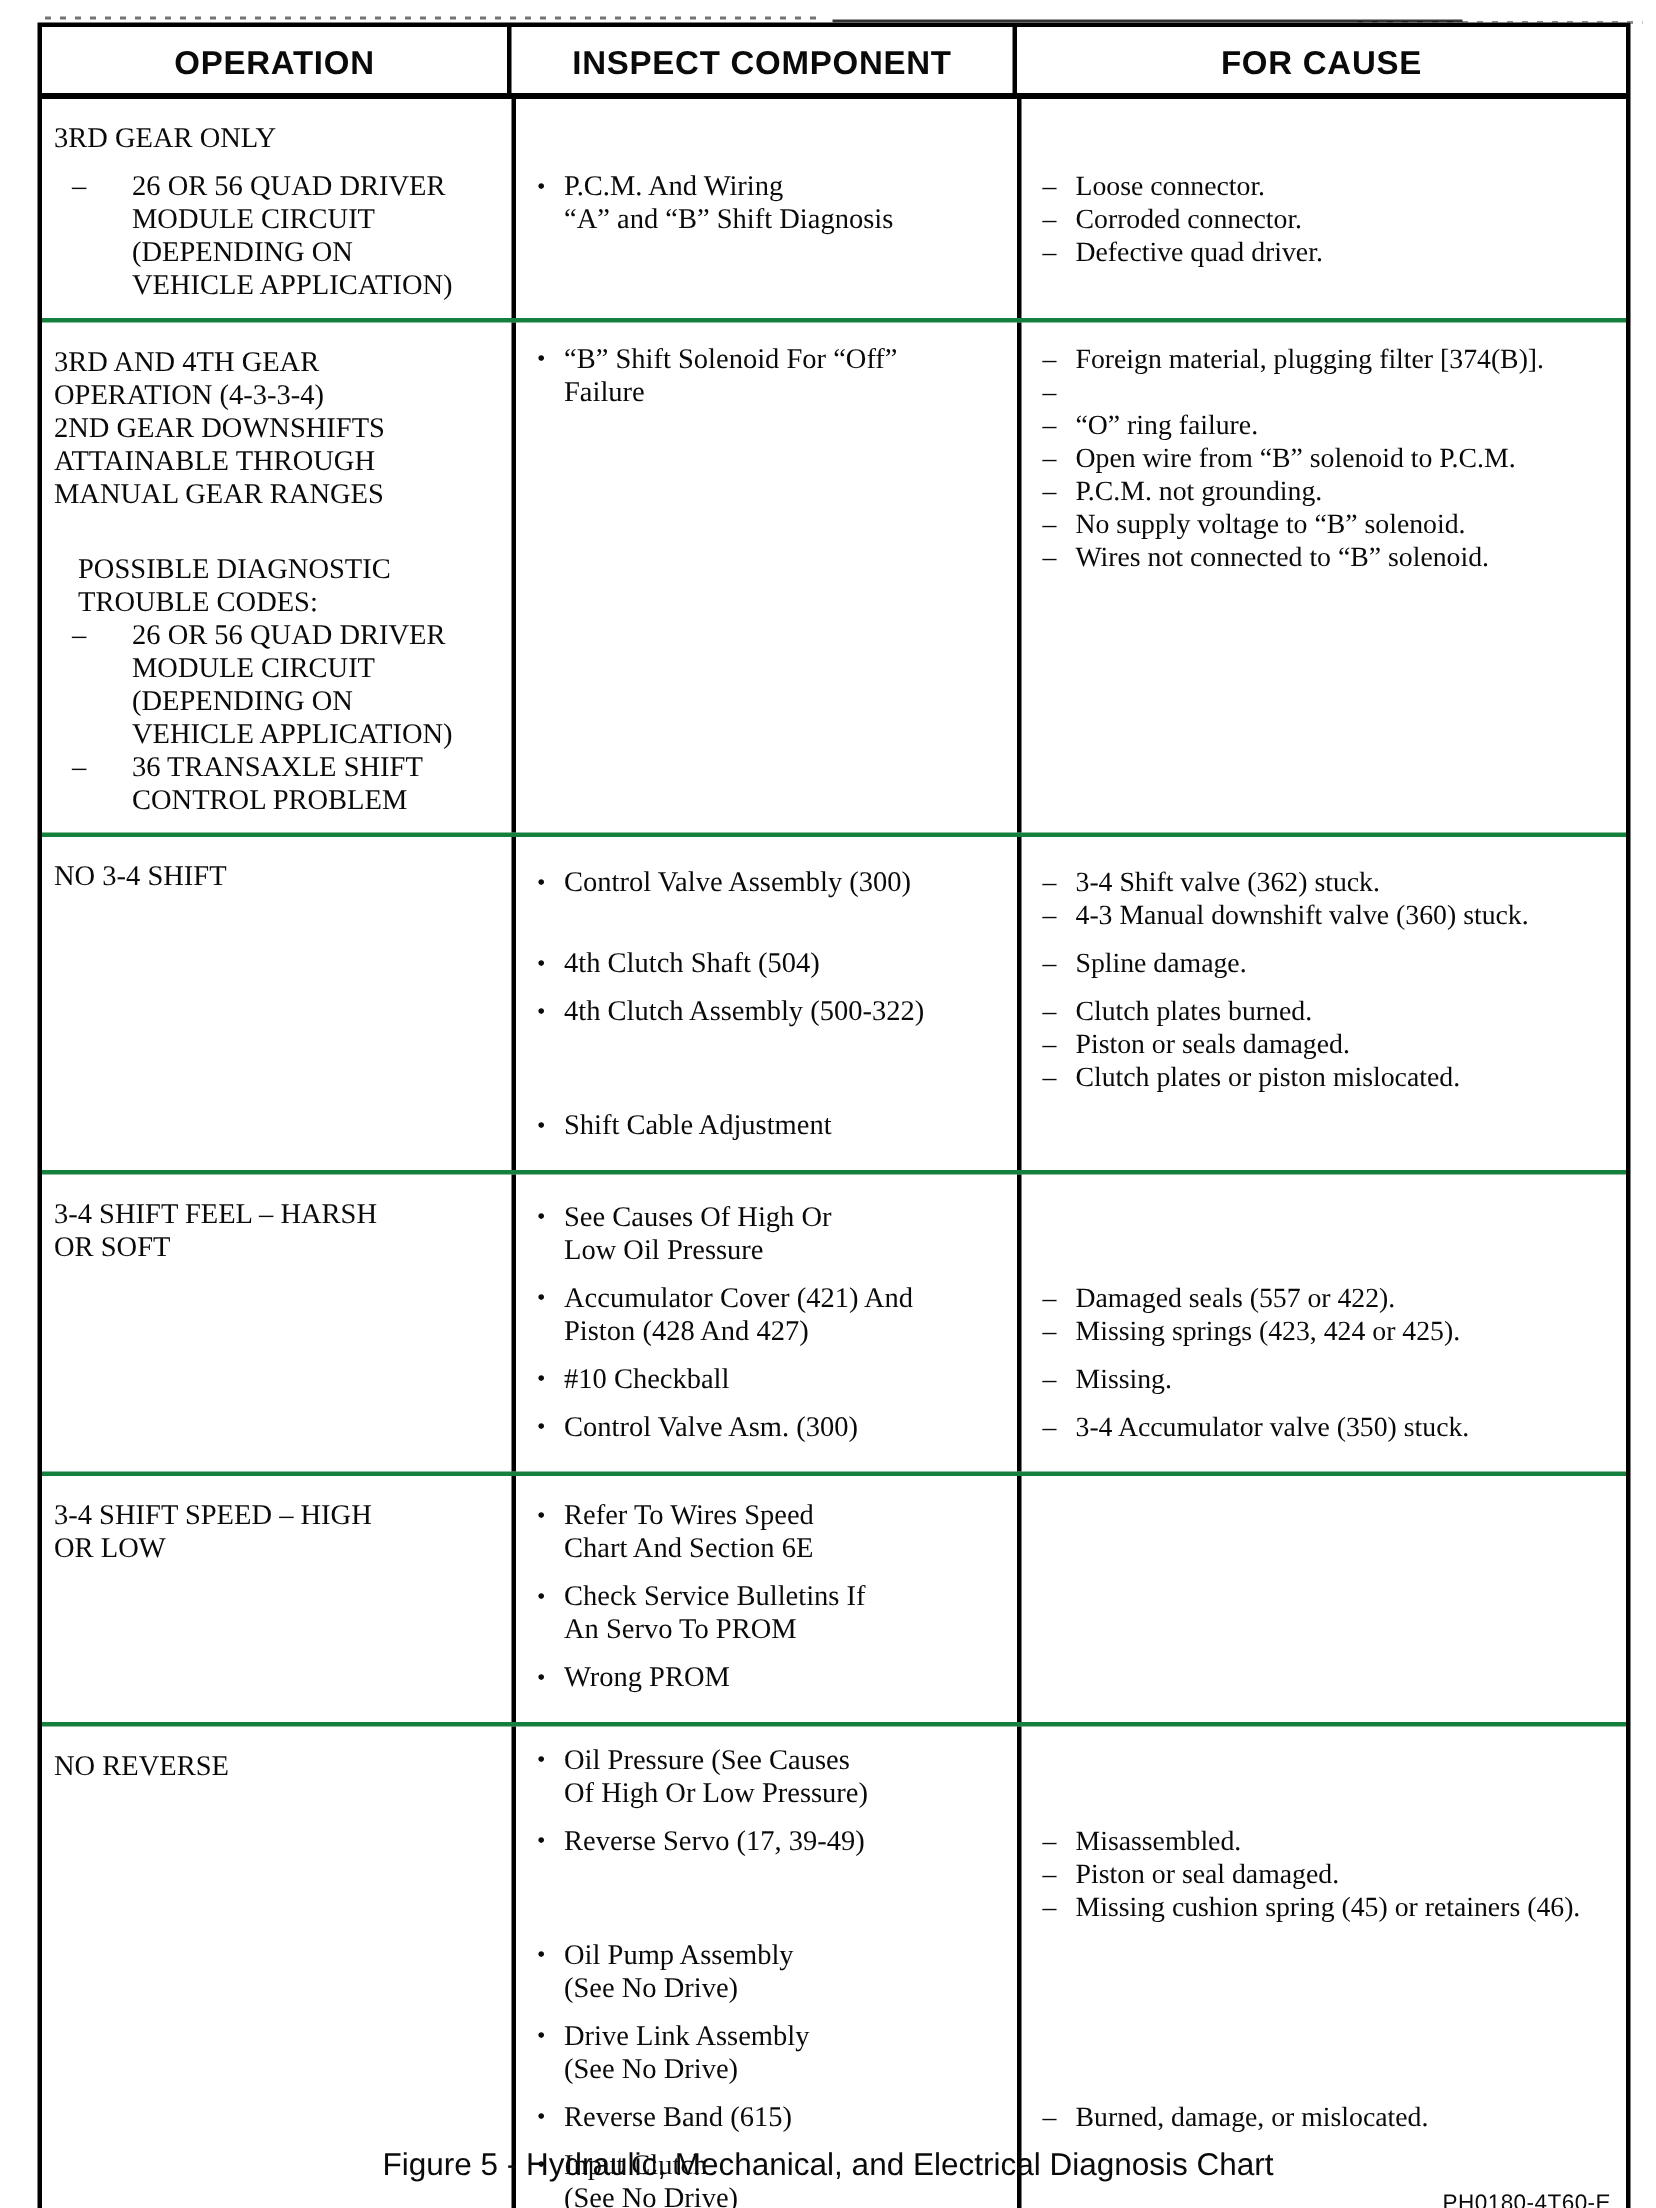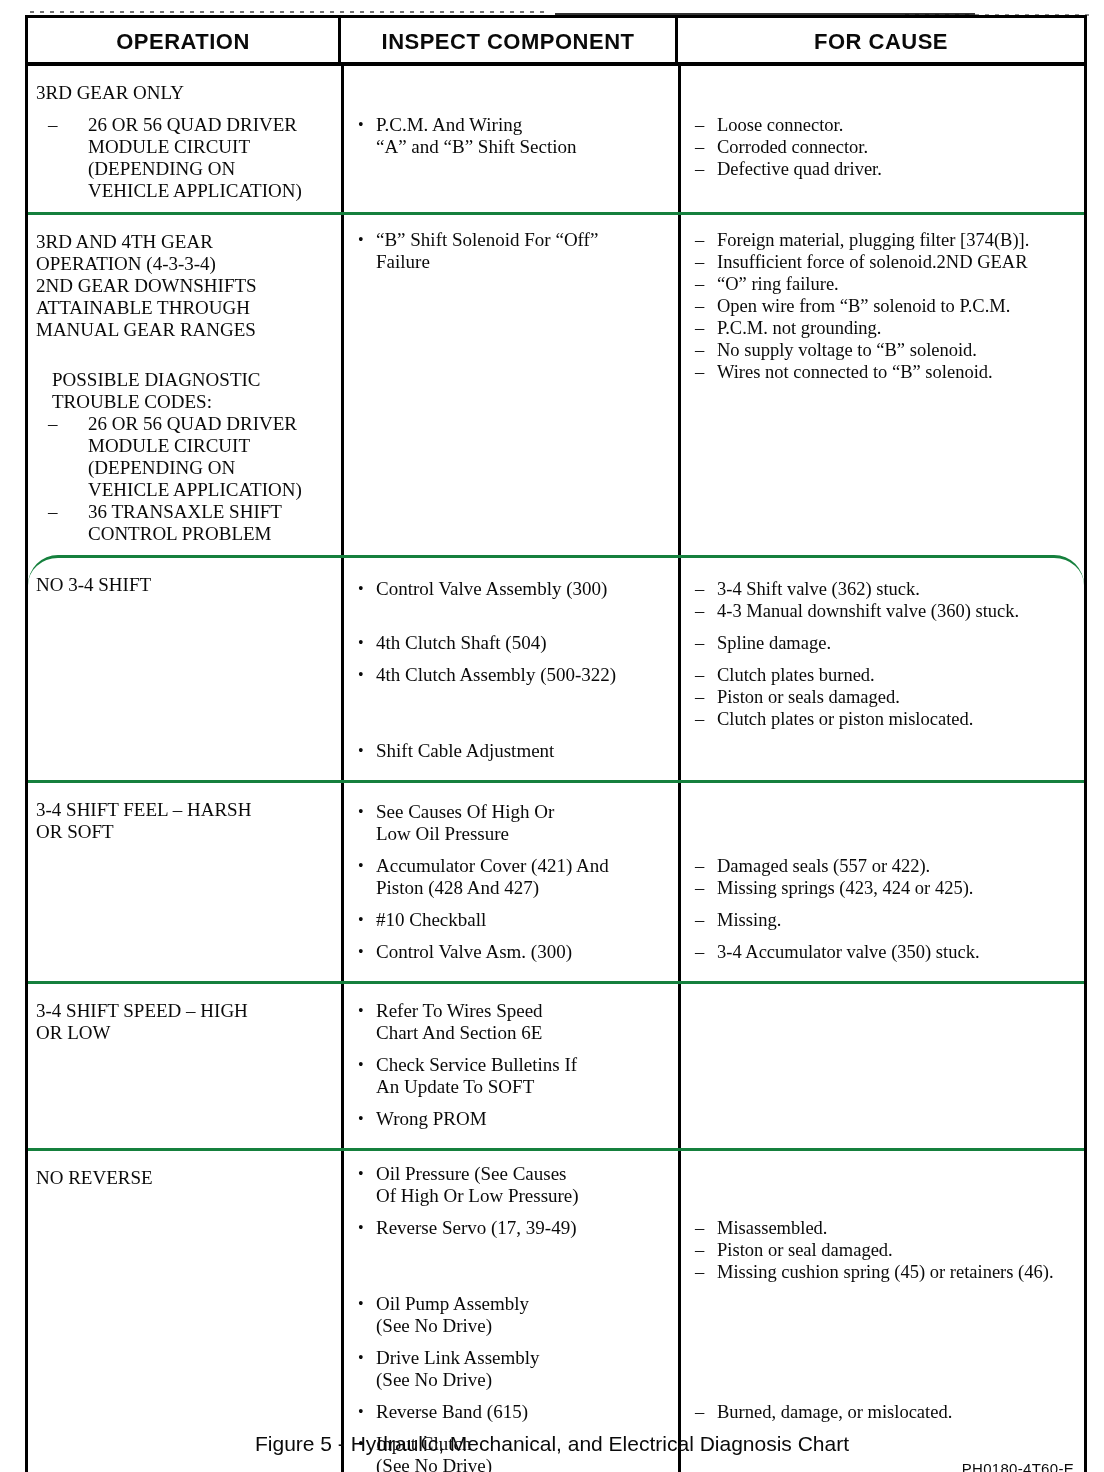--- a/index.html
+++ b/index.html
@@ -29,21 +29,21 @@
     font-family:"Liberation Sans", sans-serif;font-weight:bold;
     font-size:22px;letter-spacing:.5px;padding-top:4px;box-sizing:border-box;
   }
   .hcell.b1{border-right:3px solid #000;}
   .hcell.b2{border-right:3px solid #000;}
 
   .trow{display:grid;grid-template-columns:316px 1fr;box-sizing:border-box;}
   .trow + .trow{border-top:3px solid #15803d;}
   .trow.row1{min-height:145px;}
   .trow.row2{min-height:322px;}
-  .trow.row3{min-height:205px;border-radius:30px;}
+  .trow.row3{min-height:205px;}
   .trow.row4{min-height:187px;}
   .trow.row5{min-height:156px;}
   .trow.row6{min-height:305px;}
 
   
   .cond{
     border-right:3px solid #000;box-sizing:border-box;
     padding:16px 4px 10px 8px;
     font-size:19px;line-height:22px;
   }
@@ -115,21 +115,21 @@
             </div>
           </div>
         </div>
         <div class="pairs">
           <div class="vline"></div>
           <div class="pair">
             <div class="comp">
               <div class="bullet">•</div>
               <div class="clines">
                 <div class="line">P.C.M. And Wiring</div>
-                <div class="line">“A” and “B” Shift Section</div>
+                <div class="line">“A” and “B” Shift Diagnosis</div>
               </div>
             </div>
             <div class="cause">
               <div class="cause-line">
                 <div class="marker">–</div>
                 <div class="ctext">Loose connector.</div>
               </div>
               <div class="cause-line">
                 <div class="marker">–</div>
                 <div class="ctext">Corroded connector.</div>
@@ -187,21 +187,20 @@
                 <div class="line">Failure</div>
               </div>
             </div>
             <div class="cause">
               <div class="cause-line">
                 <div class="marker">–</div>
                 <div class="ctext">Foreign material, plugging filter [374(B)].</div>
               </div>
               <div class="cause-line">
                 <div class="marker">–</div>
-                <div class="ctext">Insufficient force of solenoid.2ND GEAR</div>
               </div>
               <div class="cause-line">
                 <div class="marker">–</div>
                 <div class="ctext">“O” ring failure.</div>
               </div>
               <div class="cause-line">
                 <div class="marker">–</div>
                 <div class="ctext">Open wire from “B” solenoid to P.C.M.</div>
               </div>
               <div class="cause-line">
@@ -384,21 +383,21 @@
                 <div class="line">Chart And Section 6E</div>
               </div>
             </div>
             <div class="cause"></div>
           </div>
           <div class="pair">
             <div class="comp">
               <div class="bullet">•</div>
               <div class="clines">
                 <div class="line">Check Service Bulletins If</div>
-                <div class="line">An Update To SOFT</div>
+                <div class="line">An Servo To PROM</div>
               </div>
             </div>
             <div class="cause"></div>
           </div>
           <div class="pair">
             <div class="comp">
               <div class="bullet">•</div>
               <div class="clines">
                 <div class="line">Wrong PROM</div>
               </div>

